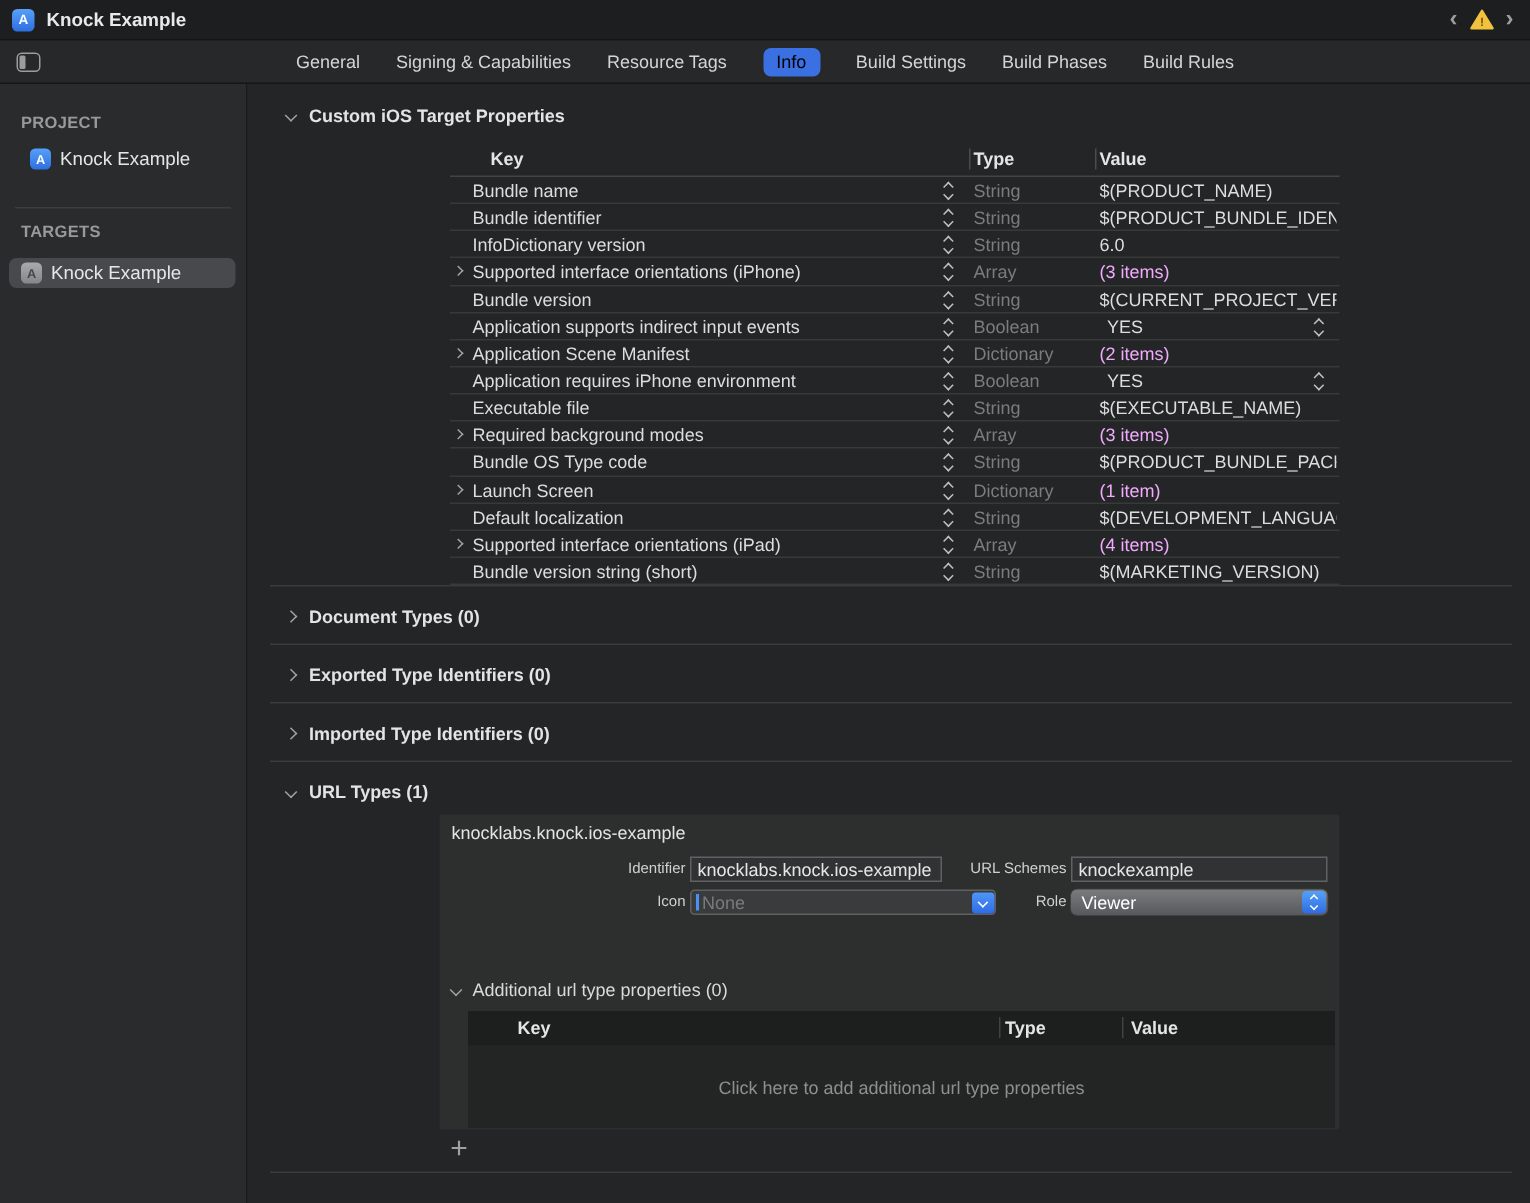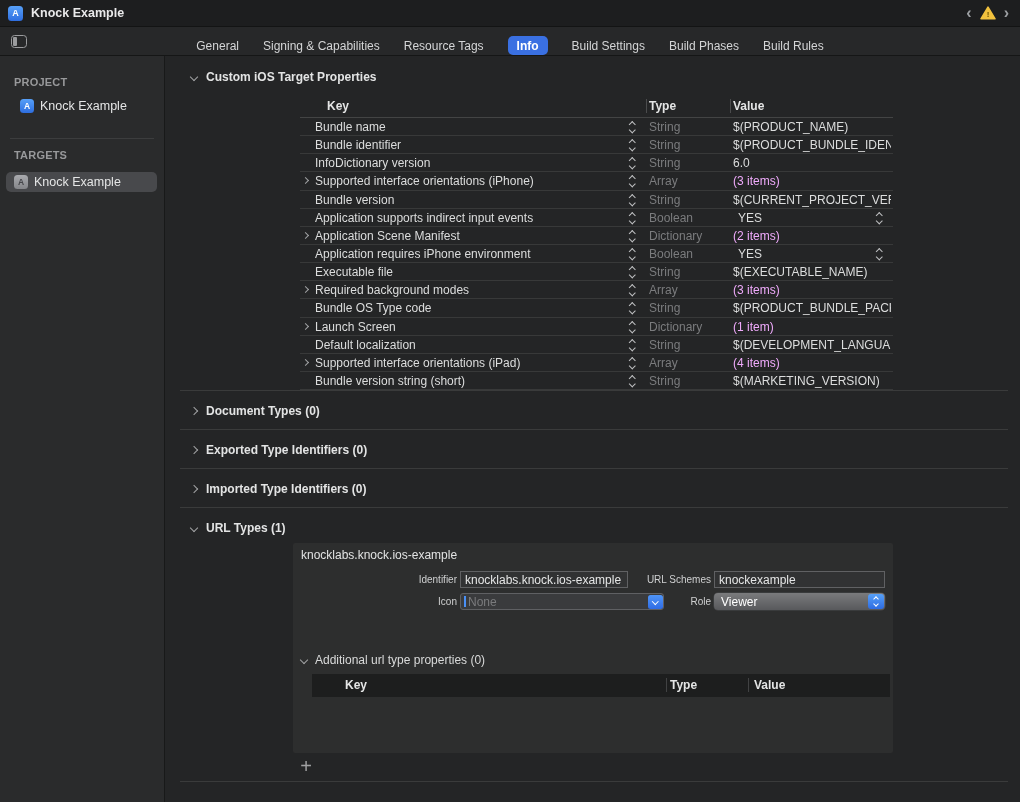--- a/index.html
+++ b/index.html
@@ -8,28 +8,28 @@
 
   
   #titlebar { height:27px; background:#1d1e1f; border-bottom:1px solid #131414;
     display:flex; align-items:center; padding-left:8px; position:relative; }
   #win-title { margin-left:8px; font-size:12.5px; font-weight:600; color:#e9e9ea; }
   #nav-cluster { position:absolute; right:11px; top:0; height:100%; display:flex; align-items:center; gap:8px; }
   .navarrow { font-size:16px; color:#9da0a3; line-height:1; font-weight:600; }
 
   
   #toolbar { height:29px; background:#272829; border-bottom:1px solid #151616;
-    display:flex; align-items:flex-end; justify-content:center; position:relative; }
+    display:flex; align-items:center; justify-content:center; position:relative; }
   #sidebar-toggle { position:absolute; left:11px; top:8px; width:16px; height:13px;
     border:1.5px solid #9b9c9e; border-radius:3.5px; }
   #sidebar-toggle::before { content:""; position:absolute; left:1px; top:1px; bottom:1px; width:4px;
     background:#9b9c9e; border-radius:1px; }
   #tabs { display:flex; gap:24px; align-items:center; }
   .tab { font-size:12px; color:#d4d5d6; padding:2.5px 0; border-radius:5px; white-space:nowrap; }
-  .tab.selected { background:#3a70e2; color:#ffffff; padding:2.5px 9px;font-weight:bold; }
+  .tab.selected { background:#3a70e2; color:#000000; padding:2.5px 9px; }
 
   
   #bodyrow { display:flex; height:746px; }
   #sidebar { width:165px; flex-shrink:0; background:#2a2b2c; border-right:1px solid #181919; position:relative; }
   .side-header { position:absolute; left:14px; font-size:11px; font-weight:bold; color:#98999b; letter-spacing:0.2px; }
   .side-item { position:absolute; display:flex; align-items:center; gap:6px; font-size:12.5px; color:#e5e6e6; white-space:nowrap; }
   .side-item.selected { background:#48494c; border-radius:5px; left:6px; right:7px; padding:3px 8px; }
   .side-divider { position:absolute; left:10px; right:10px; height:1px; background:#3c3d3e; }
 
   .appicon { width:15px; height:15px; border-radius:3.5px; display:flex; align-items:center; justify-content:center;
@@ -384,20 +384,23 @@
         </div>
 
         <div id="inner-table">
           <div class="it-header">
             <span class="it-col c-key">Key</span>
             <span class="it-sep" style="left:354px"></span>
             <span class="it-col c-type">Type</span>
             <span class="it-sep" style="left:436px"></span>
             <span class="it-col c-value">Value</span>
           </div>
+          <div class="it-body">
+            <span>Click here to add additional url type properties</span>
+          </div>
         </div>
       </div>
 
       <div id="add-url-type">+</div>
       <div class="divider" style="top:725px"></div>
 
     </div>
   </div>
 </div>
 

